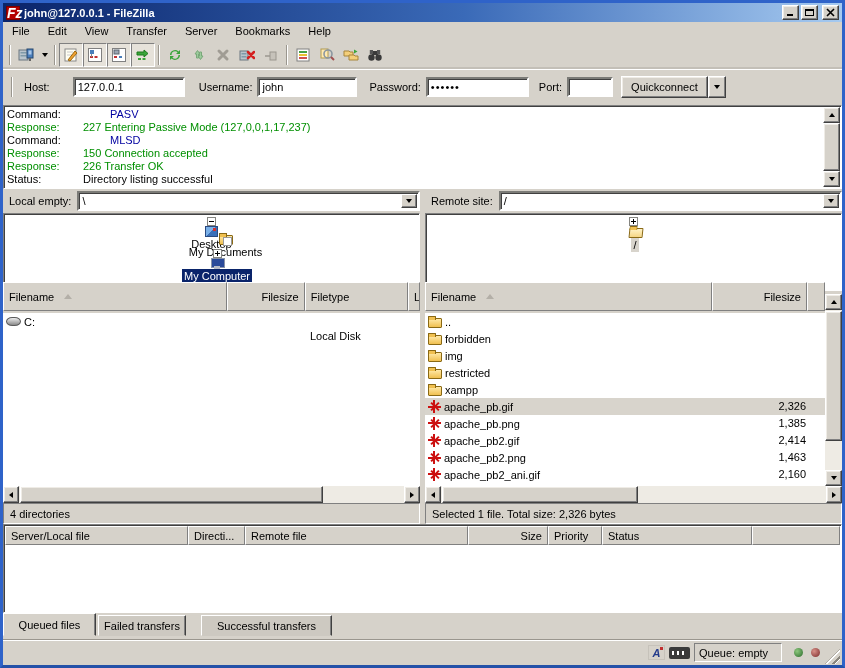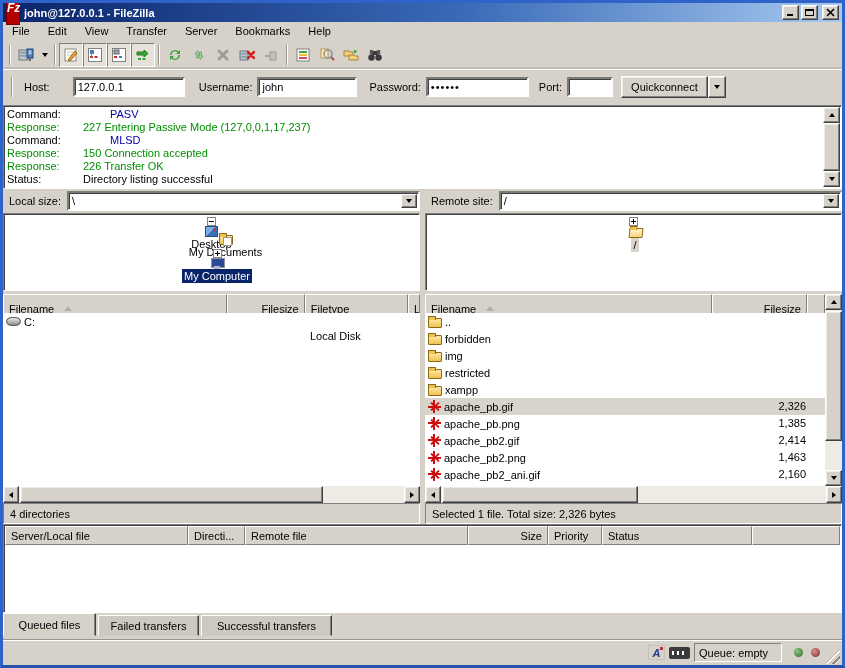--- a/index.html
+++ b/index.html
@@ -13,22 +13,22 @@
     font-size:11px; color:#000;
   }
 
   
   #titlebar {
     position:absolute; left:0; top:0; width:839px; height:19px;
     background:linear-gradient(to right,#0a246a,#3a6ab8 55%,#a6caf0);
     display:flex; align-items:center; padding:0 3px;
   }
   #fzlogo {
-    width:14px; height:24px; background:#b40000; border:1px solid #700;
-    color:#fff; font-weight:bold; font-size:12px; line-height:12px; text-align:center;
+    width:14px; height:14px; background:#b40000; border:1px solid #700;
+    color:#fff; font-weight:bold; font-size:14px; line-height:12px; text-align:center;
     font-style:italic; flex:0 0 auto;
   }
   #title-text { color:#fff; font-weight:bold; margin-left:4px; flex:1;
     white-space:nowrap; overflow:hidden; }
   .winbtn {
     width:17px; height:15px; margin-left:2px; background:#d6d2ca;
     border:1px solid; border-color:#fff #404040 #404040 #fff;
     box-shadow: inset -1px -1px 0 #808080, inset 1px 1px 0 #efece6;
     display:flex; align-items:center; justify-content:center;
   }
@@ -111,21 +111,21 @@
     border:1px solid; border-color:#808080 #fff #fff #808080; box-shadow: inset 1px 1px 0 #404040;
     padding:3px 2px; overflow:hidden; }
   .trow { height:16px; display:flex; align-items:center; white-space:nowrap;flex-direction:column; }
   .exp { width:9px; height:9px; background:#fff; border:1px solid #848480; position:relative; flex:0 0 auto; }
   .exp::before { content:""; position:absolute; left:1px; top:3px; width:5px; height:1px; background:#000; }
   .exp.plus::after { content:""; position:absolute; left:3px; top:1px; width:1px; height:5px; background:#000; }
   .tlabel { padding:1px 2px; }
   .tlabel.sel { background:#0a246a; color:#fff; }
   .tlabel.sel-inactive { background:#d8d4cc; color:#000; }
 
-  .listhdr { position:absolute; left:0; top:104px; width:100%; height:29px; display:flex; background:#bef264; }
+  .listhdr { position:absolute; left:0; top:92px; width:100%; height:29px; display:flex; background:#bef264; }
   .hcell { border:1px solid; border-color:#fff #808080 #808080 #fff; background:#d6d2ca;
     padding:2px 5px; display:flex; align-items:center; overflow:hidden; white-space:nowrap; }
   .hcell.right { justify-content:flex-end; }
   .sort-asc { width:0; height:0; border-left:4px solid transparent; border-right:4px solid transparent;
     border-bottom:5px solid #b3afa7; margin-left:10px; }
 
   .listbody { position:absolute; left:0; top:123px; background:#fff; overflow:hidden; }
   .frow { height:17px; display:flex; align-items:center; white-space:nowrap; position:relative; }
   .frow .nm { margin-left:3px; }
   .frow.sel { background:#d8d4cc; }
@@ -383,21 +383,21 @@
       <div class="sb-btn" style="position:absolute; bottom:0;">
           <span class="arr-down"></span>
         </div>
     </div>
   </div>
 
   <div id="mainrow">
 
     <div class="pane">
       <div class="sitebar">
-        <span class="lbl">Local size:</span>
+        <span class="lbl">Local empty:</span>
         <div class="combo">
           <span class="val">\</span>
           <div class="combo-btn">
               <span class="arr-down"></span>
             </div>
         </div>
       </div>
       <div class="treebox">
         <div class="trow">
           <span class="exp minus"></span>
@@ -571,21 +571,21 @@
           <span>Status</span>
         </div>
       <div class="hcell" style="flex:1"></div>
     </div>
   </div>
 
   <div id="tabsrow">
     <div class="tab active" style="left:0; top:0; width:93px; height:23px;">
         <span>Queued files</span>
       </div>
-    <div class="tab" style="left:95px; top:2px; width:101px; height:21px;justify-content:center;">
+    <div class="tab" style="left:95px; top:2px; width:88px; height:21px;justify-content:center;">
         <span>Failed transfers</span>
       </div>
     <div class="tab" style="left:198px; top:2px; width:131px; height:21px;">
         <span>Successful transfers</span>
       </div>
   </div>
 
   <div id="statusbar">
     <div id="dtype-ind">A</div>
     <div id="speed-ind"></div>

